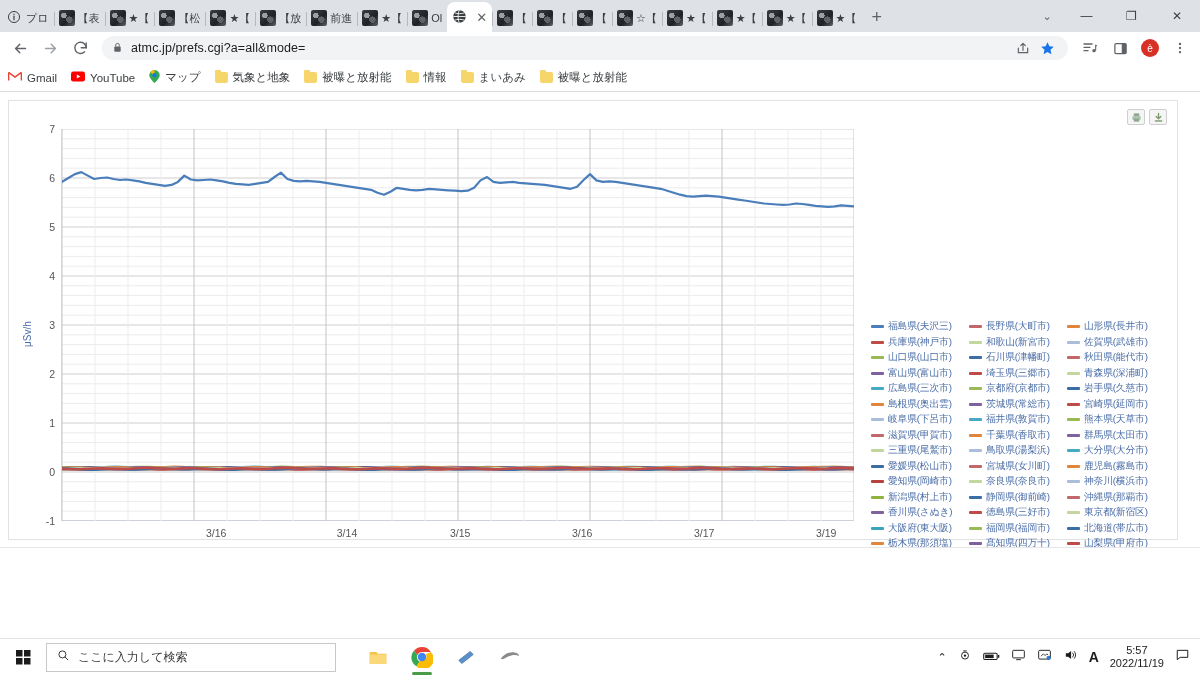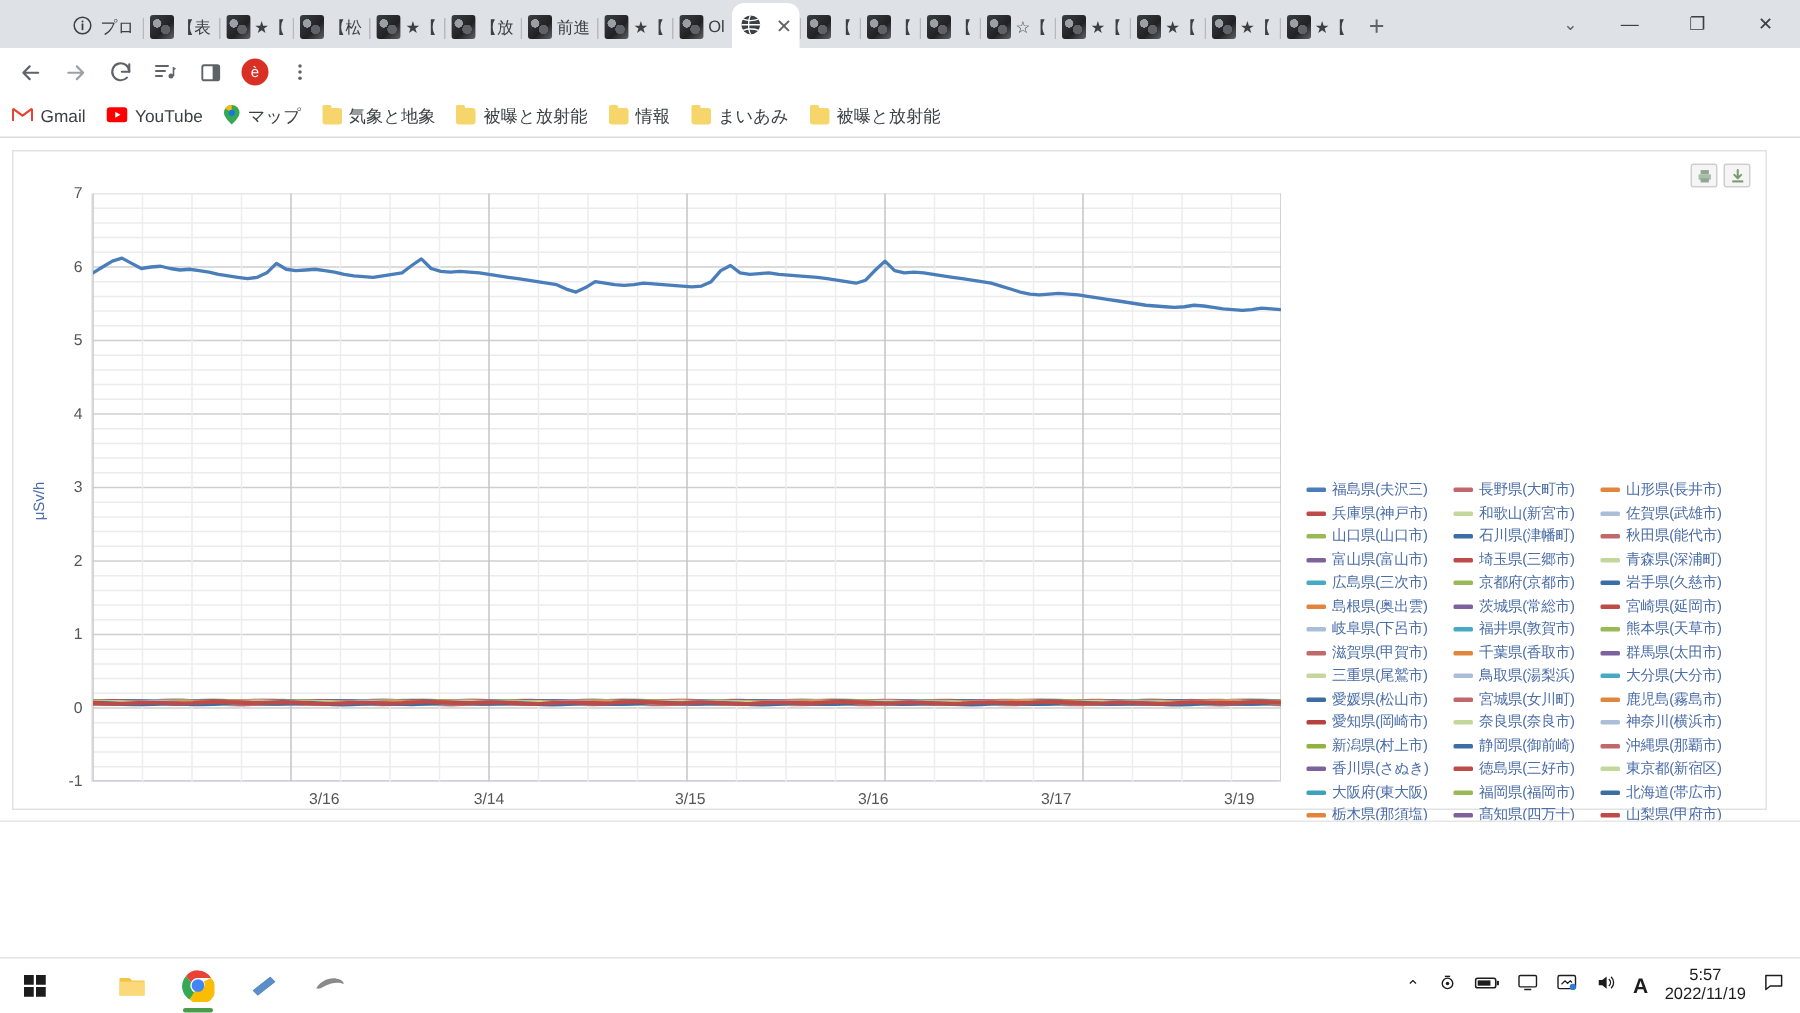--- a/index.html
+++ b/index.html
@@ -6,21 +6,21 @@
   html, body {
     width: 1200px; height: 675px;
     font-family: "Liberation Sans", "DejaVu Sans", sans-serif;
     overflow: hidden; background: #ffffff;
   }
 
   
   .browser { width: 1200px; height: 638px; background: #dee1e6; display: flex; flex-direction: column; }
 
   
-  .tabstrip { height: 32px; display: flex; align-items: flex-end; background: #dee1e6; padding-left: 2px; position: relative; margin-left: 41px; }
+  .tabstrip { height: 32px; display: flex; align-items: flex-end; background: #dee1e6; padding-left: 2px; position: relative; }
   .tab {
     height: 28px; display: flex; align-items: center; gap: 3px;
     padding: 0 5px; font-size: 11px; color: #3c4043;
     position: relative; flex: 0 0 auto; max-width: 56px; overflow: hidden; white-space: nowrap;
   }
   .tab .sep { position: absolute; left: 0; top: 8px; height: 14px; width: 1px; background: #b6babf; }
   .tab.active {
     background: #ffffff; border-radius: 8px 8px 0 0; max-width: 70px;
     height: 30px; z-index: 3;
   }
@@ -242,20 +242,42 @@
     <div class="tb-icon">
       <svg width="17" height="17" viewBox="0 0 24 24">
           <path d="M5 12h14M13 6l6 6-6 6" fill="none" stroke="#9aa0a6" stroke-width="2" stroke-linecap="round" stroke-linejoin="round"></path>
         </svg>
     </div>
     <div class="tb-icon">
       <svg width="17" height="17" viewBox="0 0 24 24">
           <path d="M20 11a8 8 0 1 0-2.2 5.6" fill="none" stroke="#5f6368" stroke-width="2" stroke-linecap="round"></path>
           <path d="M20 4v7h-7" fill="none" stroke="#5f6368" stroke-width="2" stroke-linecap="round" stroke-linejoin="round"></path>
         </svg>
+    </div>
+    <div class="omnibox">
+      <span class="lock">
+        <svg width="11" height="13" viewBox="0 0 24 24">
+            <rect x="5" y="10" width="14" height="11" rx="2" fill="#5f6368"></rect>
+            <path d="M8 10V7a4 4 0 0 1 8 0v3" fill="none" stroke="#5f6368" stroke-width="2"></path>
+          </svg>
+      </span>
+      <span class="url">atmc.jp/prefs.cgi?a=all&amp;mode=</span>
+      <span class="ob-right">
+        <span class="tb-icon" style="width:22px;height:22px;">
+          <svg width="14" height="14" viewBox="0 0 24 24">
+              <path d="M4 12v8h16v-8" fill="none" stroke="#5f6368" stroke-width="2" stroke-linecap="round"></path>
+              <path d="M12 16V4M8 8l4-4 4 4" fill="none" stroke="#5f6368" stroke-width="2" stroke-linecap="round" stroke-linejoin="round"></path>
+            </svg>
+        </span>
+        <span class="tb-icon" style="width:22px;height:22px;">
+          <svg width="15" height="15" viewBox="0 0 24 24">
+              <path d="M12 2l3 6.5 7 .8-5.2 4.8 1.4 7L12 17.6 5.8 21.1l1.4-7L2 9.3l7-.8z" fill="#1a73e8"></path>
+            </svg>
+        </span>
+      </span>
     </div>
     <div class="tb-icon">
       <svg width="16" height="16" viewBox="0 0 24 24">
           <path d="M3 6h12M3 11h9M3 16h6" stroke="#5f6368" stroke-width="2" stroke-linecap="round"></path>
           <circle cx="18" cy="16" r="2.5" fill="#5f6368"></circle>
           <path d="M20.5 16V8l2 1" stroke="#5f6368" stroke-width="1.6" fill="none"></path>
         </svg>
     </div>
     <div class="tb-icon">
       <svg width="15" height="15" viewBox="0 0 24 24">
@@ -348,21 +370,21 @@
             <div class="ytick" style="top: 98px;">5</div>
             <div class="ytick" style="top: 147px;">4</div>
             <div class="ytick" style="top: 196px;">3</div>
             <div class="ytick" style="top: 245px;">2</div>
             <div class="ytick" style="top: 294px;">1</div>
             <div class="ytick" style="top: 343px;">0</div>
             <div class="ytick" style="top: 392px;">-1</div>
           </div>
         <div class="xticks" id="x-ticks">
             <div class="xtick" style="left: 155.16px;">3/16</div>
-            <div class="xtick" style="left: 265px;">3/14</div>
+            <div class="xtick" style="left: 286px;">3/14</div>
             <div class="xtick" style="left: 399.16px;">3/15</div>
             <div class="xtick" style="left: 521.16px;">3/16</div>
             <div class="xtick" style="left: 643.16px;">3/17</div>
             <div class="xtick" style="left: 765.16px;">3/19</div>
           </div>
 
         <div class="plot">
           <svg width="792" height="392" viewBox="0 0 792 392">
             <g id="grid-group">
                 <line x1="0" x2="792" y1="392" y2="392" stroke="#cfcfcf" stroke-width="1"></line>
@@ -682,20 +704,29 @@
       
     </div>
 
   </div>
 </div>
 
 <div class="taskbar">
   <div class="start">
     <div class="start-sq"></div>
   </div>
+  <div class="tb-search">
+    <span>
+      <svg width="13" height="13" viewBox="0 0 24 24">
+          <circle cx="10" cy="10" r="6.5" fill="none" stroke="#333" stroke-width="1.8"></circle>
+          <path d="M15 15l5 5" stroke="#333" stroke-width="1.8" stroke-linecap="round"></path>
+        </svg>
+    </span>
+    <span>ここに入力して検索</span>
+  </div>
   <div class="tb-apps">
     <div class="tb-app">
       <svg width="22" height="20" viewBox="0 0 24 24">
           <path d="M2 6h8l2 2h10v12H2z" fill="#f3c44b"></path>
           <path d="M2 9h20v11H2z" fill="#fbd97a"></path>
         </svg>
     </div>
     <div class="tb-app running">
       <svg width="22" height="22" viewBox="0 0 24 24">
         <circle cx="12" cy="12" r="11" fill="#fff"></circle>

